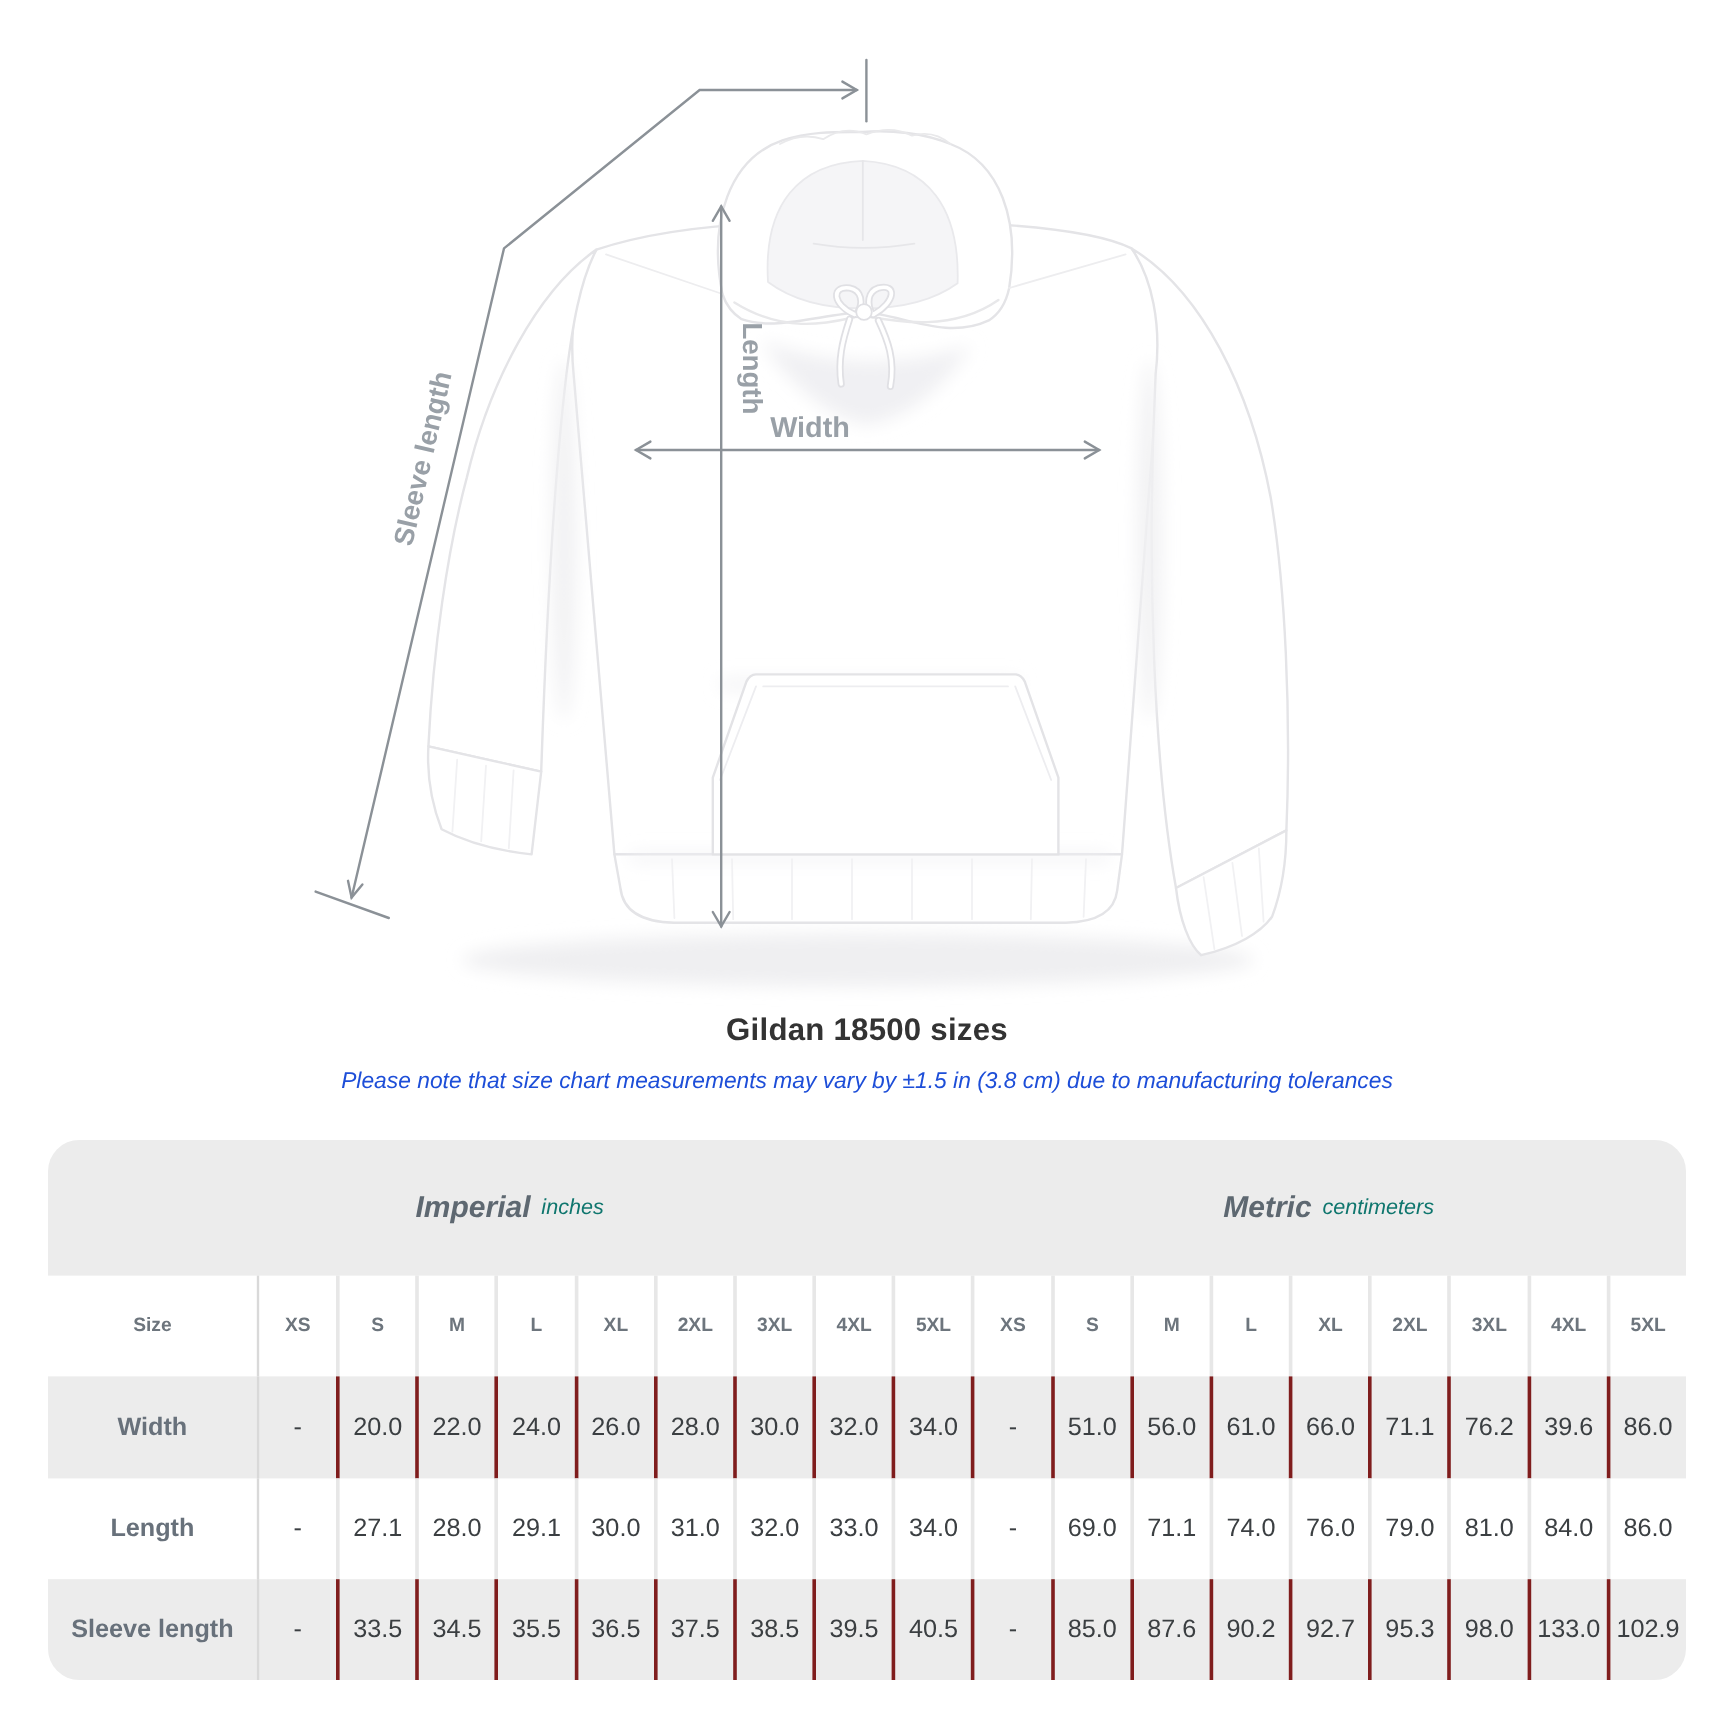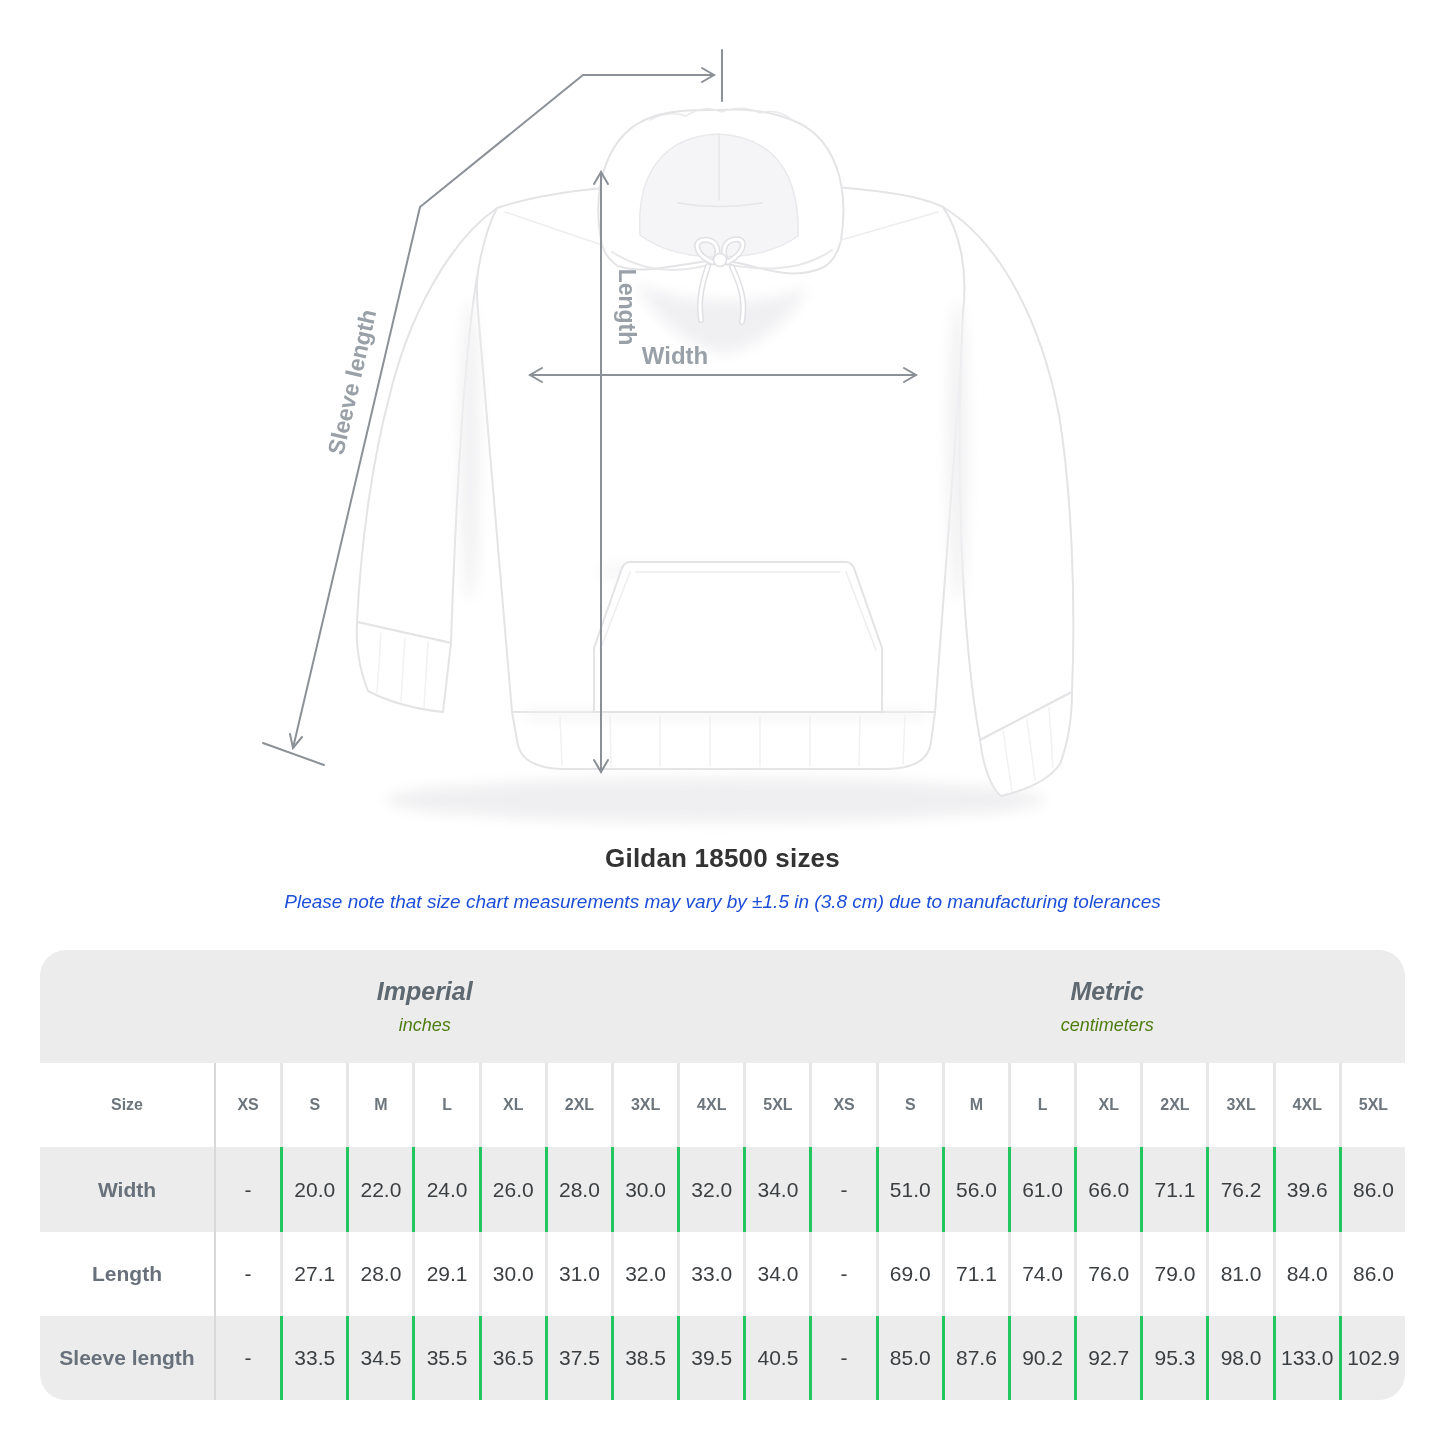--- a/index.html
+++ b/index.html
@@ -15,32 +15,32 @@
          font-size:26px;font-weight:bold;color:#333333;letter-spacing:.2px;}
   .note{position:absolute;left:0;top:891px;width:1445px;text-align:center;
         font-style:italic;font-size:19px;color:#1d4ed8;}
 
   
   .size-table{position:absolute;left:40px;top:950px;width:1365px;height:450px;
               border-radius:26px;overflow:hidden;background:#ffffff;
               display:grid;grid-template-columns:174px repeat(18,1fr);
               grid-template-rows:113px 84px 85px 84px 84px;}
   .band{grid-column:1/-1;background:#ececec;display:flex;}
-  .band .half{display:flex;flex-direction:column;align-items:center;justify-content:center;gap:9px;}
+  .band .half{display:flex;flex-direction:row;align-items:center;justify-content:center;gap:9px;}
   .band .half.imp{width:56.37%;}
   .band .half.met{width:43.63%;}
   .sec-name{font-size:25px;font-weight:bold;font-style:italic;color:#5e6871;}
-  .sec-unit{font-size:18px;font-style:italic;color:#4d7c0f;}
+  .sec-unit{font-size:18px;font-style:italic;color:#0f766e;}
 
   .c{display:flex;align-items:center;justify-content:center;white-space:nowrap;}
   .hdr{font-size:16px;font-weight:bold;color:#6d757d;}
   .lbl{font-size:21px;font-weight:bold;color:#68717b;}
   .val{font-size:21px;color:#3b3f42;}
   .g{background:#ececec;}
-  .bw{border-left:3px solid #22c55e;}   
+  .bw{border-left:3px solid #7f1d1d;}   
   .be{border-left:3px solid #e7e7e7;}   
   .bd{border-left:2px solid #d9d9d9;}   
 </style>
 </head>
 <body>
 
 <div class="hero">
 <svg width="1445" height="845" viewBox="0 0 1445 845">
   <defs>
     <filter id="soft" x="-40%" y="-40%" width="180%" height="180%">

